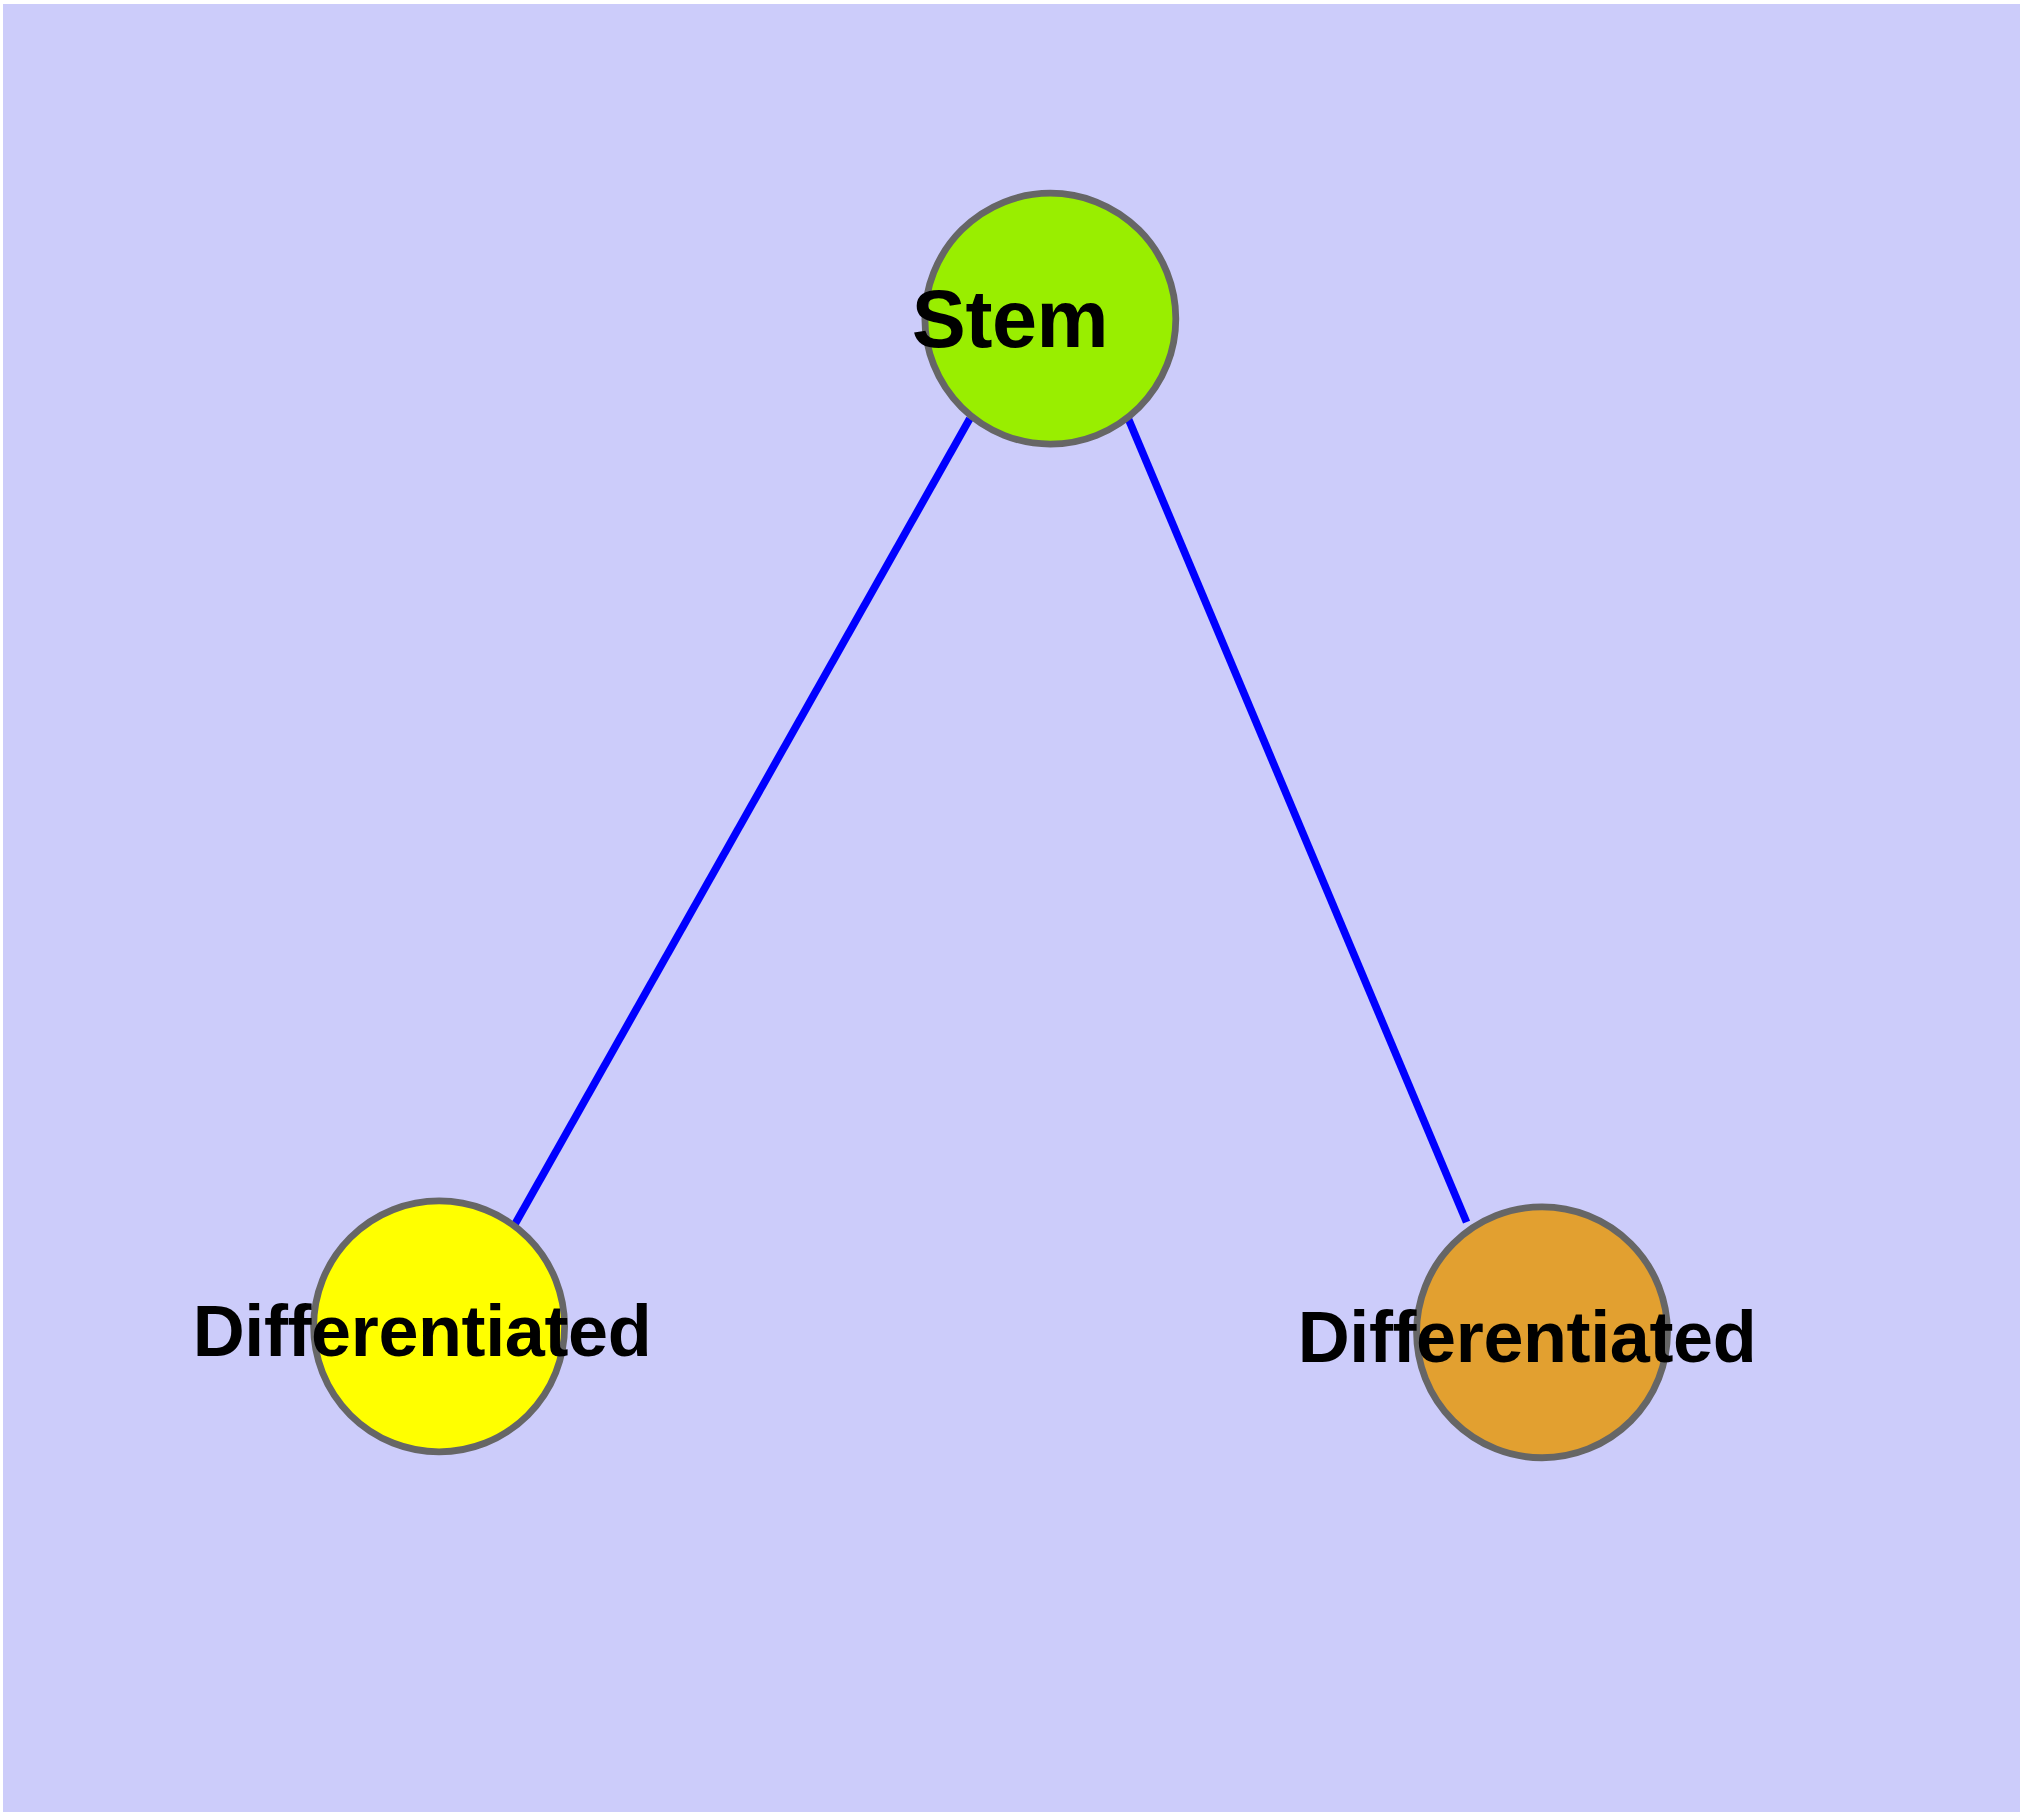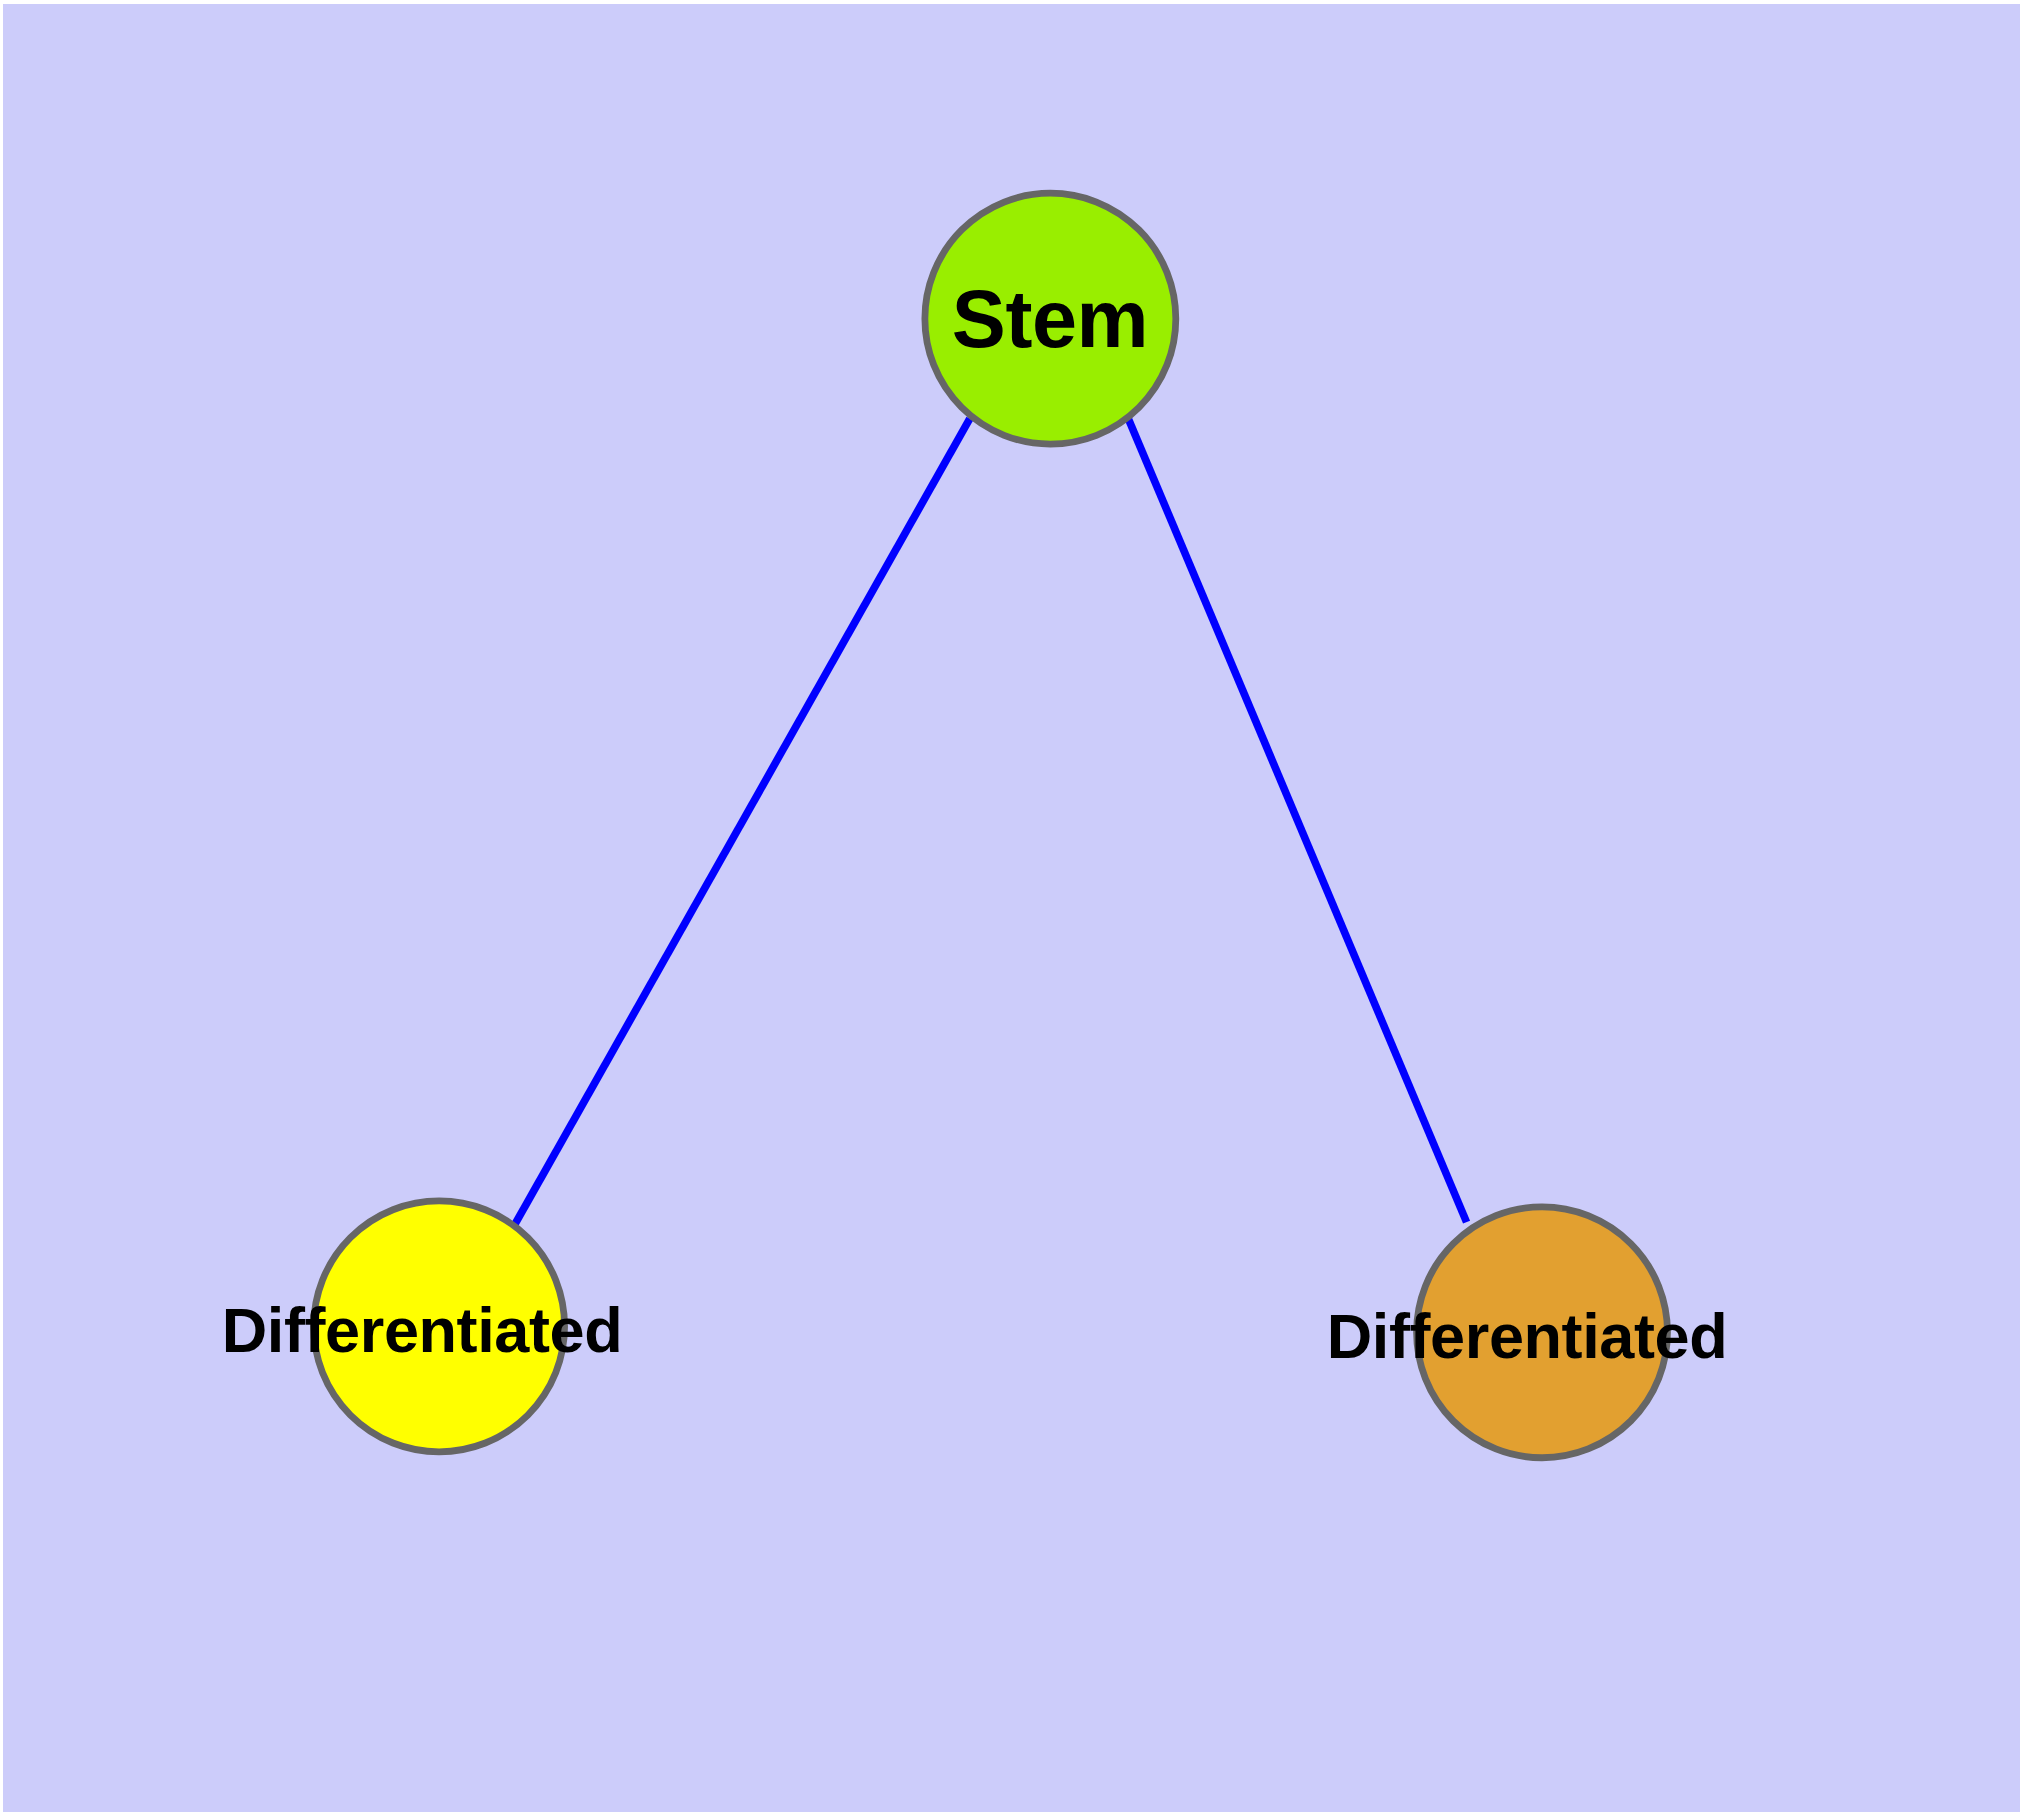--- a/index.html
+++ b/index.html
@@ -46,21 +46,21 @@
     text-align: center;
     font-weight: bold;
     color: #000000;
     line-height: 1.04;
     white-space: pre;
     letter-spacing: -0.4px;
     pointer-events: none;
     transform: translate(-50%, -50%);
   }
   .node-label.big {
-    font-size: 63px;
+    font-size: 72px;
   }
   .node-label.single {
     font-size: 81px;
   }
 </style>
 </head>
 <body>
 
 <div id="canvas">
   <div id="plot-area"></div>
@@ -70,19 +70,19 @@
       <line class="edge-line" x1="1144" y1="494" x2="606" y2="1447"></line>
       <line class="edge-line" x1="1331" y1="494" x2="1730" y2="1442"></line>
     </g>
     <g>
       <circle class="node-circle" cx="518" cy="1565" r="148" fill="#ffff00"></circle>
       <circle class="node-circle" cx="1819" cy="1572" r="148" fill="#e2a030"></circle>
       <circle class="node-circle" cx="1239" cy="376" r="148" fill="#99ee00"></circle>
     </g>
   </svg>
 
-  <div class="node-label single" style="left:1050px; top:319px;"><span>Stem</span></div>
+  <div class="node-label single" style="left:1010px; top:319px;"><span>Stem</span></div>
 
   <div class="node-label big" style="left:422px; top:1331px;"><span>Differentiated</span><br></div>
 
   <div class="node-label big" style="left:1527px; top:1337px;"><span>Differentiated</span><br></div>
 </div>
 
 
 </body></html>

